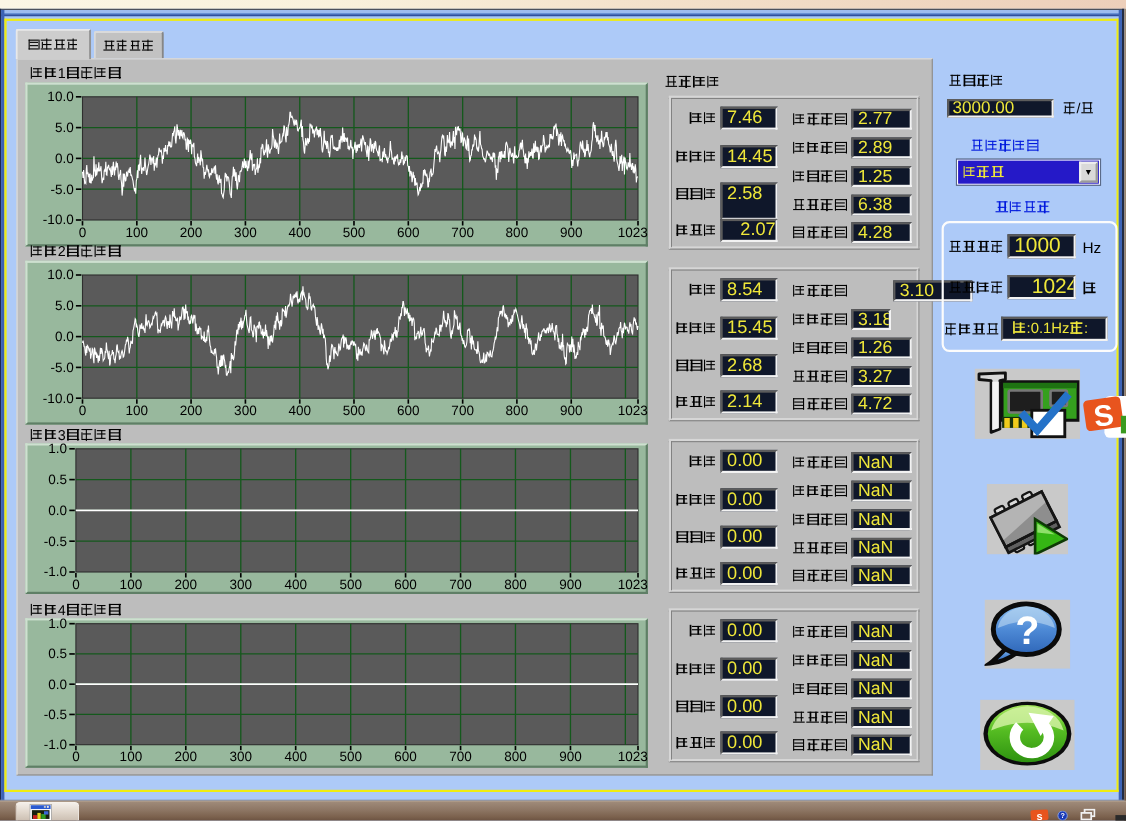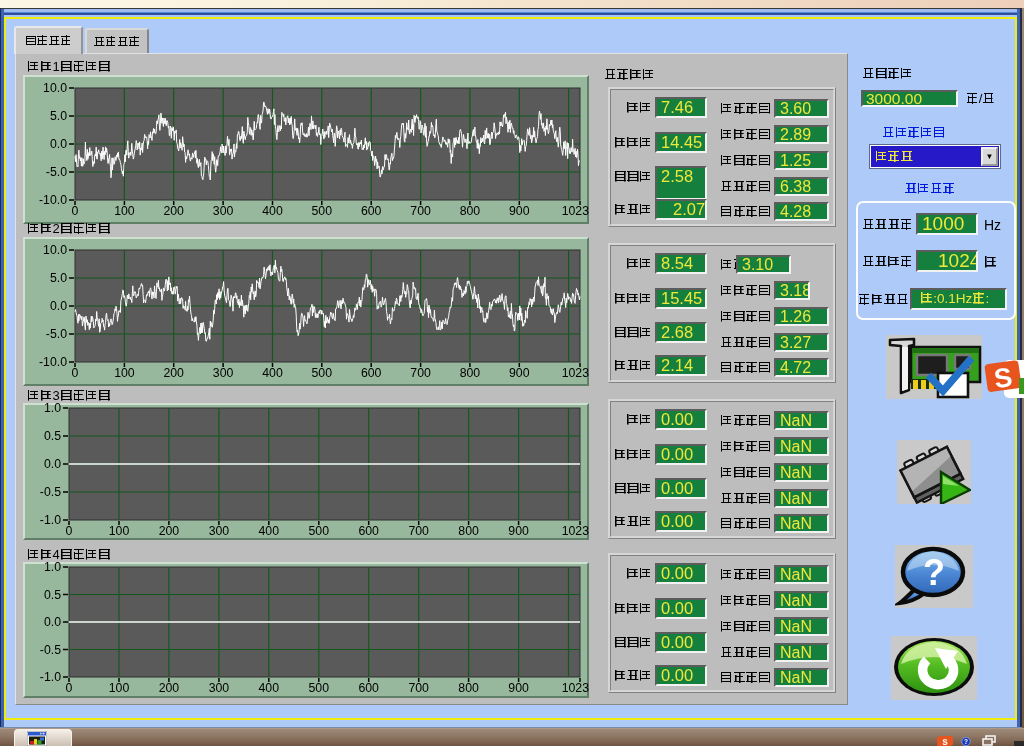--- a/index.html
+++ b/index.html
@@ -1,21 +1,21 @@
 <!DOCTYPE html>
 <html><head><meta charset="utf-8"><style>
 *{margin:0;padding:0;box-sizing:border-box}
 html,body{width:1024px;height:746px;overflow:hidden;font-family:"Liberation Sans",sans-serif}
 .ab{position:absolute}
 i.q{display:inline-block;width:.88em;height:.84em;margin:0 .05em;vertical-align:-.04em}
 .qa{background:linear-gradient(currentColor,currentColor) 50% 2%/92% 13% no-repeat,linear-gradient(currentColor,currentColor) 50% 34%/76% 12% no-repeat,linear-gradient(currentColor,currentColor) 50% 64%/76% 12% no-repeat,linear-gradient(currentColor,currentColor) 50% 98%/92% 13% no-repeat,linear-gradient(currentColor,currentColor) 4% 50%/13% 96% no-repeat,linear-gradient(currentColor,currentColor) 96% 50%/13% 96% no-repeat}
 .qb{background:linear-gradient(currentColor,currentColor) 50% 4%/94% 13% no-repeat,linear-gradient(currentColor,currentColor) 50% 50%/70% 12% no-repeat,linear-gradient(currentColor,currentColor) 50% 96%/94% 13% no-repeat,linear-gradient(currentColor,currentColor) 52% 50%/13% 100% no-repeat,linear-gradient(currentColor,currentColor) 12% 72%/13% 58% no-repeat}
 .qc{background:linear-gradient(currentColor,currentColor) 2% 50%/13% 96% no-repeat,linear-gradient(currentColor,currentColor) 62% 16%/72% 12% no-repeat,linear-gradient(currentColor,currentColor) 62% 48%/72% 12% no-repeat,linear-gradient(currentColor,currentColor) 64% 48%/13% 76% no-repeat,linear-gradient(currentColor,currentColor) 58% 88%/84% 13% no-repeat}
 .qd{background:linear-gradient(currentColor,currentColor) 50% 6%/84% 12% no-repeat,linear-gradient(currentColor,currentColor) 26% 52%/38% 12% no-repeat,linear-gradient(currentColor,currentColor) 78% 52%/32% 12% no-repeat,linear-gradient(currentColor,currentColor) 24% 50%/13% 84% no-repeat,linear-gradient(currentColor,currentColor) 76% 50%/13% 84% no-repeat,linear-gradient(currentColor,currentColor) 50% 96%/96% 13% no-repeat}
-.vbox{position:absolute;background:#15803d;border:2px solid;border-color:#5c5c5c #f2f2f2 #f2f2f2 #5c5c5c;color:#efe73a;overflow:hidden;white-space:nowrap}
+.vbox{position:absolute;background:#0f172a;border:2px solid;border-color:#5c5c5c #f2f2f2 #f2f2f2 #5c5c5c;color:#efe73a;overflow:hidden;white-space:nowrap}
 .gbox{position:absolute;left:608px;width:228px;height:140px;border:3px ridge #d6d6d6}
 .lbl{position:absolute;color:#000;font-size:13px;white-space:nowrap}
 .blbl{position:absolute;color:#0018dd;font-size:13px;font-weight:bold;white-space:nowrap}
 </style></head><body>
 <div class="ab" style="left:0;top:0;width:1024px;height:746px;background:#ADCAF8">
 
 <div class="ab" style="left:0;top:0;width:1024px;height:8px;background:linear-gradient(90deg,#FBF6E5 0%,#F9F1DC 30%,#F4E2CC 55%,#F0D8C2 78%,#EDCFBA 100%)"></div>
 
 <div class="ab" style="left:0;top:8px;width:1022px;height:1px;background:#383838"></div>
 <div class="ab" style="left:0;top:9px;width:1022px;height:3px;background:#9EBCEF"></div>
@@ -252,40 +252,40 @@
 <div class="gbox" style="top:87px"></div>
 <div class="lbl" style="left:570px;top:100px;width:82px;text-align:right;font-weight:bold"><i class="q qc"></i><i class="q qc"></i></div>
 <div class="vbox" style="left:655px;top:97px;width:52px;height:21px;font-size:16.5px;line-height:17px;padding-left:4px">7.46</div>
 <div class="lbl" style="left:570px;top:135px;width:82px;text-align:right;font-weight:bold"><i class="q qc"></i><i class="q qc"></i><i class="q qc"></i></div>
 <div class="vbox" style="left:655px;top:132px;width:52px;height:21px;font-size:16.5px;line-height:17px;padding-left:4px">14.45</div>
 <div class="lbl" style="left:570px;top:169px;width:82px;text-align:right;font-weight:bold"><i class="q qa"></i><i class="q qa"></i><i class="q qc"></i></div>
 <div class="vbox" style="left:655px;top:166px;width:52px;height:34px;font-size:16.5px;line-height:17px;padding-left:4px">2.58</div>
 <div class="lbl" style="left:570px;top:202px;width:82px;text-align:right;font-weight:bold"><i class="q qc"></i><i class="q qd"></i><i class="q qc"></i></div>
 <div class="vbox" style="left:655px;top:199px;width:52px;height:21px;font-size:16.5px;line-height:17px;padding-left:16px">2.07</div>
 <div class="lbl" style="left:690px;top:101px;width:81px;text-align:right;font-weight:bold"><i class="q qc"></i><i class="q qb"></i><i class="q qb"></i><i class="q qa"></i></div>
-<div class="vbox" style="left:774px;top:99px;width:55px;height:19px;font-size:16px;line-height:15px;padding-left:4px">3.60</div>
+<div class="vbox" style="left:774px;top:99px;width:55px;height:19px;font-size:16px;line-height:15px;padding-left:4px">2.77</div>
 <div class="lbl" style="left:690px;top:127px;width:81px;text-align:right;font-weight:bold"><i class="q qc"></i><i class="q qc"></i><i class="q qb"></i><i class="q qa"></i></div>
 <div class="vbox" style="left:774px;top:125px;width:55px;height:19px;font-size:16px;line-height:15px;padding-left:4px">2.89</div>
 <div class="lbl" style="left:690px;top:153px;width:81px;text-align:right;font-weight:bold"><i class="q qc"></i><i class="q qa"></i><i class="q qb"></i><i class="q qa"></i></div>
 <div class="vbox" style="left:774px;top:151px;width:55px;height:19px;font-size:16px;line-height:15px;padding-left:4px">1.25</div>
 <div class="lbl" style="left:690px;top:179px;width:81px;text-align:right;font-weight:bold"><i class="q qd"></i><i class="q qd"></i><i class="q qb"></i><i class="q qa"></i></div>
 <div class="vbox" style="left:774px;top:177px;width:55px;height:19px;font-size:16px;line-height:15px;padding-left:4px">6.38</div>
 <div class="lbl" style="left:690px;top:204px;width:81px;text-align:right;font-weight:bold"><i class="q qa"></i><i class="q qb"></i><i class="q qb"></i><i class="q qa"></i></div>
 <div class="vbox" style="left:774px;top:202px;width:55px;height:19px;font-size:16px;line-height:15px;padding-left:4px">4.28</div>
 <div class="gbox" style="top:243px"></div>
 <div class="lbl" style="left:570px;top:256px;width:82px;text-align:right;font-weight:bold"><i class="q qc"></i><i class="q qc"></i></div>
 <div class="vbox" style="left:655px;top:253px;width:52px;height:21px;font-size:16.5px;line-height:17px;padding-left:4px">8.54</div>
 <div class="lbl" style="left:570px;top:291px;width:82px;text-align:right;font-weight:bold"><i class="q qc"></i><i class="q qc"></i><i class="q qc"></i></div>
 <div class="vbox" style="left:655px;top:288px;width:52px;height:21px;font-size:16.5px;line-height:17px;padding-left:4px">15.45</div>
 <div class="lbl" style="left:570px;top:325px;width:82px;text-align:right;font-weight:bold"><i class="q qa"></i><i class="q qa"></i><i class="q qc"></i></div>
 <div class="vbox" style="left:655px;top:322px;width:52px;height:21px;font-size:16.5px;line-height:17px;padding-left:4px">2.68</div>
 <div class="lbl" style="left:570px;top:358px;width:82px;text-align:right;font-weight:bold"><i class="q qc"></i><i class="q qd"></i><i class="q qc"></i></div>
 <div class="vbox" style="left:655px;top:355px;width:52px;height:21px;font-size:16.5px;line-height:17px;padding-left:4px">2.14</div>
 <div class="lbl" style="left:690px;top:257px;width:81px;text-align:right;font-weight:bold"><i class="q qc"></i><i class="q qb"></i><i class="q qb"></i><i class="q qa"></i></div>
-<div class="vbox" style="left:736px;top:255px;width:55px;height:19px;font-size:16px;line-height:15px;padding-left:4px">3.10</div>
+<div class="vbox" style="left:812px;top:255px;width:72px;height:19px;font-size:16px;line-height:15px;padding-left:4px">3.10</div>
 <div class="lbl" style="left:690px;top:283px;width:81px;text-align:right;font-weight:bold"><i class="q qc"></i><i class="q qc"></i><i class="q qb"></i><i class="q qa"></i></div>
 <div class="vbox" style="left:774px;top:281px;width:36px;height:19px;font-size:16px;line-height:15px;padding-left:4px">3.18</div>
 <div class="lbl" style="left:690px;top:309px;width:81px;text-align:right;font-weight:bold"><i class="q qc"></i><i class="q qa"></i><i class="q qb"></i><i class="q qa"></i></div>
 <div class="vbox" style="left:774px;top:307px;width:55px;height:19px;font-size:16px;line-height:15px;padding-left:4px">1.26</div>
 <div class="lbl" style="left:690px;top:335px;width:81px;text-align:right;font-weight:bold"><i class="q qd"></i><i class="q qd"></i><i class="q qb"></i><i class="q qa"></i></div>
 <div class="vbox" style="left:774px;top:333px;width:55px;height:19px;font-size:16px;line-height:15px;padding-left:4px">3.27</div>
 <div class="lbl" style="left:690px;top:360px;width:81px;text-align:right;font-weight:bold"><i class="q qa"></i><i class="q qb"></i><i class="q qb"></i><i class="q qa"></i></div>
 <div class="vbox" style="left:774px;top:358px;width:55px;height:19px;font-size:16px;line-height:15px;padding-left:4px">4.72</div>
 <div class="gbox" style="top:399px"></div>
 <div class="lbl" style="left:570px;top:412px;width:82px;text-align:right;font-weight:bold"><i class="q qc"></i><i class="q qc"></i></div>

